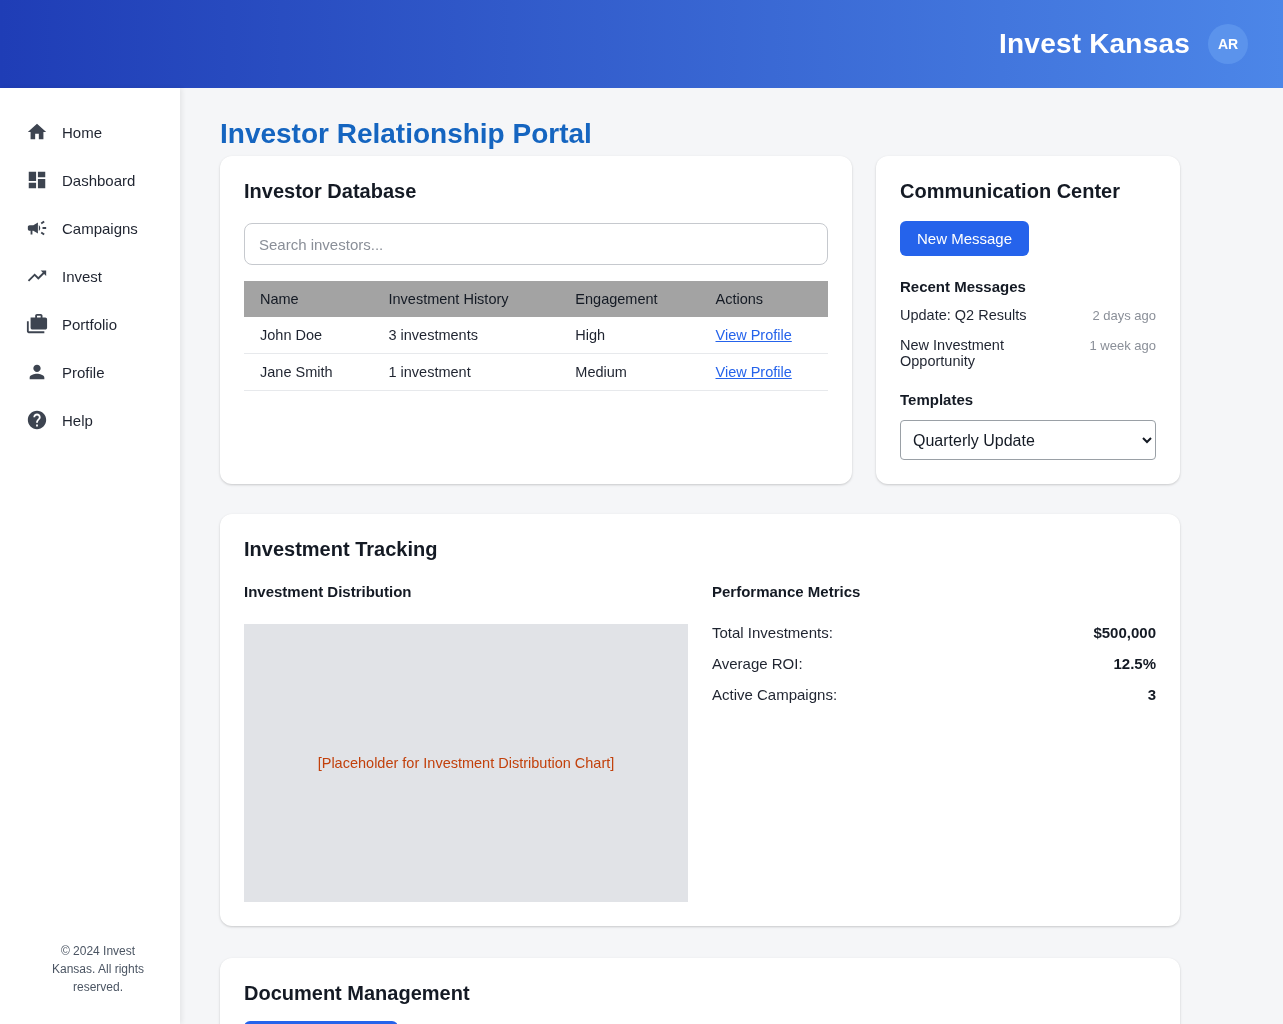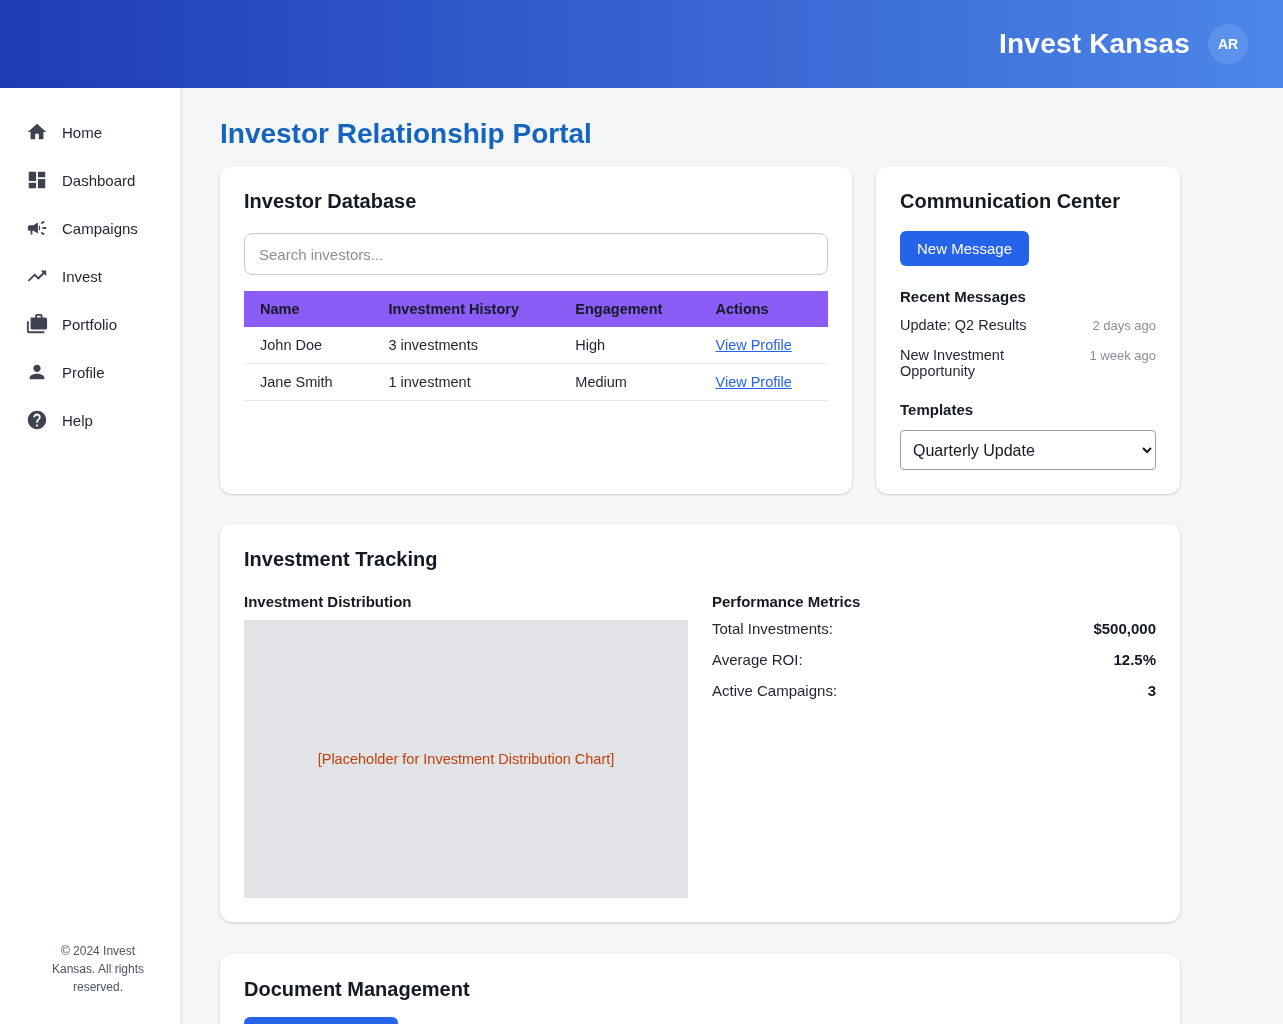--- a/index.html
+++ b/index.html
@@ -41,21 +41,21 @@
   .icon { display: inline-flex; }
   .icon svg { width: 22px; height: 22px; fill: #3d4450; }
   .sidebar-footer {
     position: absolute; bottom: 28px; left: 16px; right: 0;
     text-align: center; font-size: 12px; color: #4b5563;
     padding: 0 26px; line-height: 1.5;
   }
 
   
   .main { flex: 1; min-width: 0; padding: 30px 0 0 40px; overflow: hidden; background: #f5f6f8; }
-  .page-title { margin: 0 0 16px 0; font-size: 28px; font-weight: bold; color: #1565c0; }
+  .page-title { margin: 0 0 6px 0; font-size: 28px; font-weight: bold; color: #1565c0; }
 
   .content { width: 960px; }
   .grid-top { display: flex; gap: 24px; align-items: stretch; margin-bottom: 30px; }
 
   .card {
     background: #fff; border-radius: 12px; padding: 24px;
     box-shadow: 0 1px 3px rgba(0,0,0,0.12), 0 1px 2px rgba(0,0,0,0.07);
   }
   .card h2 { margin: 0 0 18px 0; font-size: 20px; font-weight: bold; color: #141a24; }
   .card h3 { margin: 22px 0 12px 0; font-size: 15px; font-weight: bold; color: #141a24; }
@@ -64,21 +64,21 @@
   .card-investors { width: 632px; flex-shrink: 0; }
   .search {
     width: 100%; height: 42px; margin: 2px 0 16px 0;
     border: 1px solid #c6c9ce; border-radius: 8px;
     padding: 0 14px; font-size: 15px; color: #1d4ed8; outline: none;
     font-family: "Liberation Sans", sans-serif;
   }
   .search::placeholder { color: #8a8f98; }
   table { width: 100%; border-collapse: collapse; font-size: 14.5px; table-layout: fixed; }
   thead th {
-    background: #8b5cf6; text-align: left; font-weight: bold;
+    background: #a3a3a3; text-align: left; font-weight: normal;
     padding: 10px 16px; color: #141a24;
   }
   th.col-name { width: 22%; } th.col-history { width: 32%; }
   th.col-engagement { width: 24%; } th.col-actions { width: 22%; }
   tbody td { padding: 10px 16px; border-bottom: 1px solid #e7e9ec; color: #1f2430; }
   a.view-profile { color: #2563eb; text-decoration: underline; cursor: pointer; }
 
   
   .card-comms { width: 304px; flex-shrink: 0; }
   .btn {
@@ -94,21 +94,21 @@
   .msg-time { font-size: 13px; color: #8a8f98; white-space: nowrap; }
   .template-select {
     width: 100%; height: 40px; border: 1px solid #9aa0a6; border-radius: 4px;
     background: #fff; font-size: 16px; color: #141a24; padding: 0 8px;
     font-family: "Liberation Sans", sans-serif;
   }
 
   
   .card-full { width: 960px; margin-bottom: 32px; }
   .tracking-grid { display: grid; grid-template-columns: 1fr 1fr; gap: 24px; }
-  .tracking-grid h3 { margin: 4px 0 10px 0; }
+  .tracking-grid h3 { margin: 4px 0 24px 0; }
   .chart-placeholder {
     height: 278px; background: #e1e3e7;
     display: flex; align-items: center; justify-content: center;
     font-size: 14.5px; color: #c2410c; text-align: center; padding: 12px 10px;
   }
   .metric-row {
     display: flex; justify-content: space-between;
     font-size: 15px; margin-bottom: 14px; color: #1f2430;
   }
   .metric-value { font-weight: bold; color: #141a24; }

